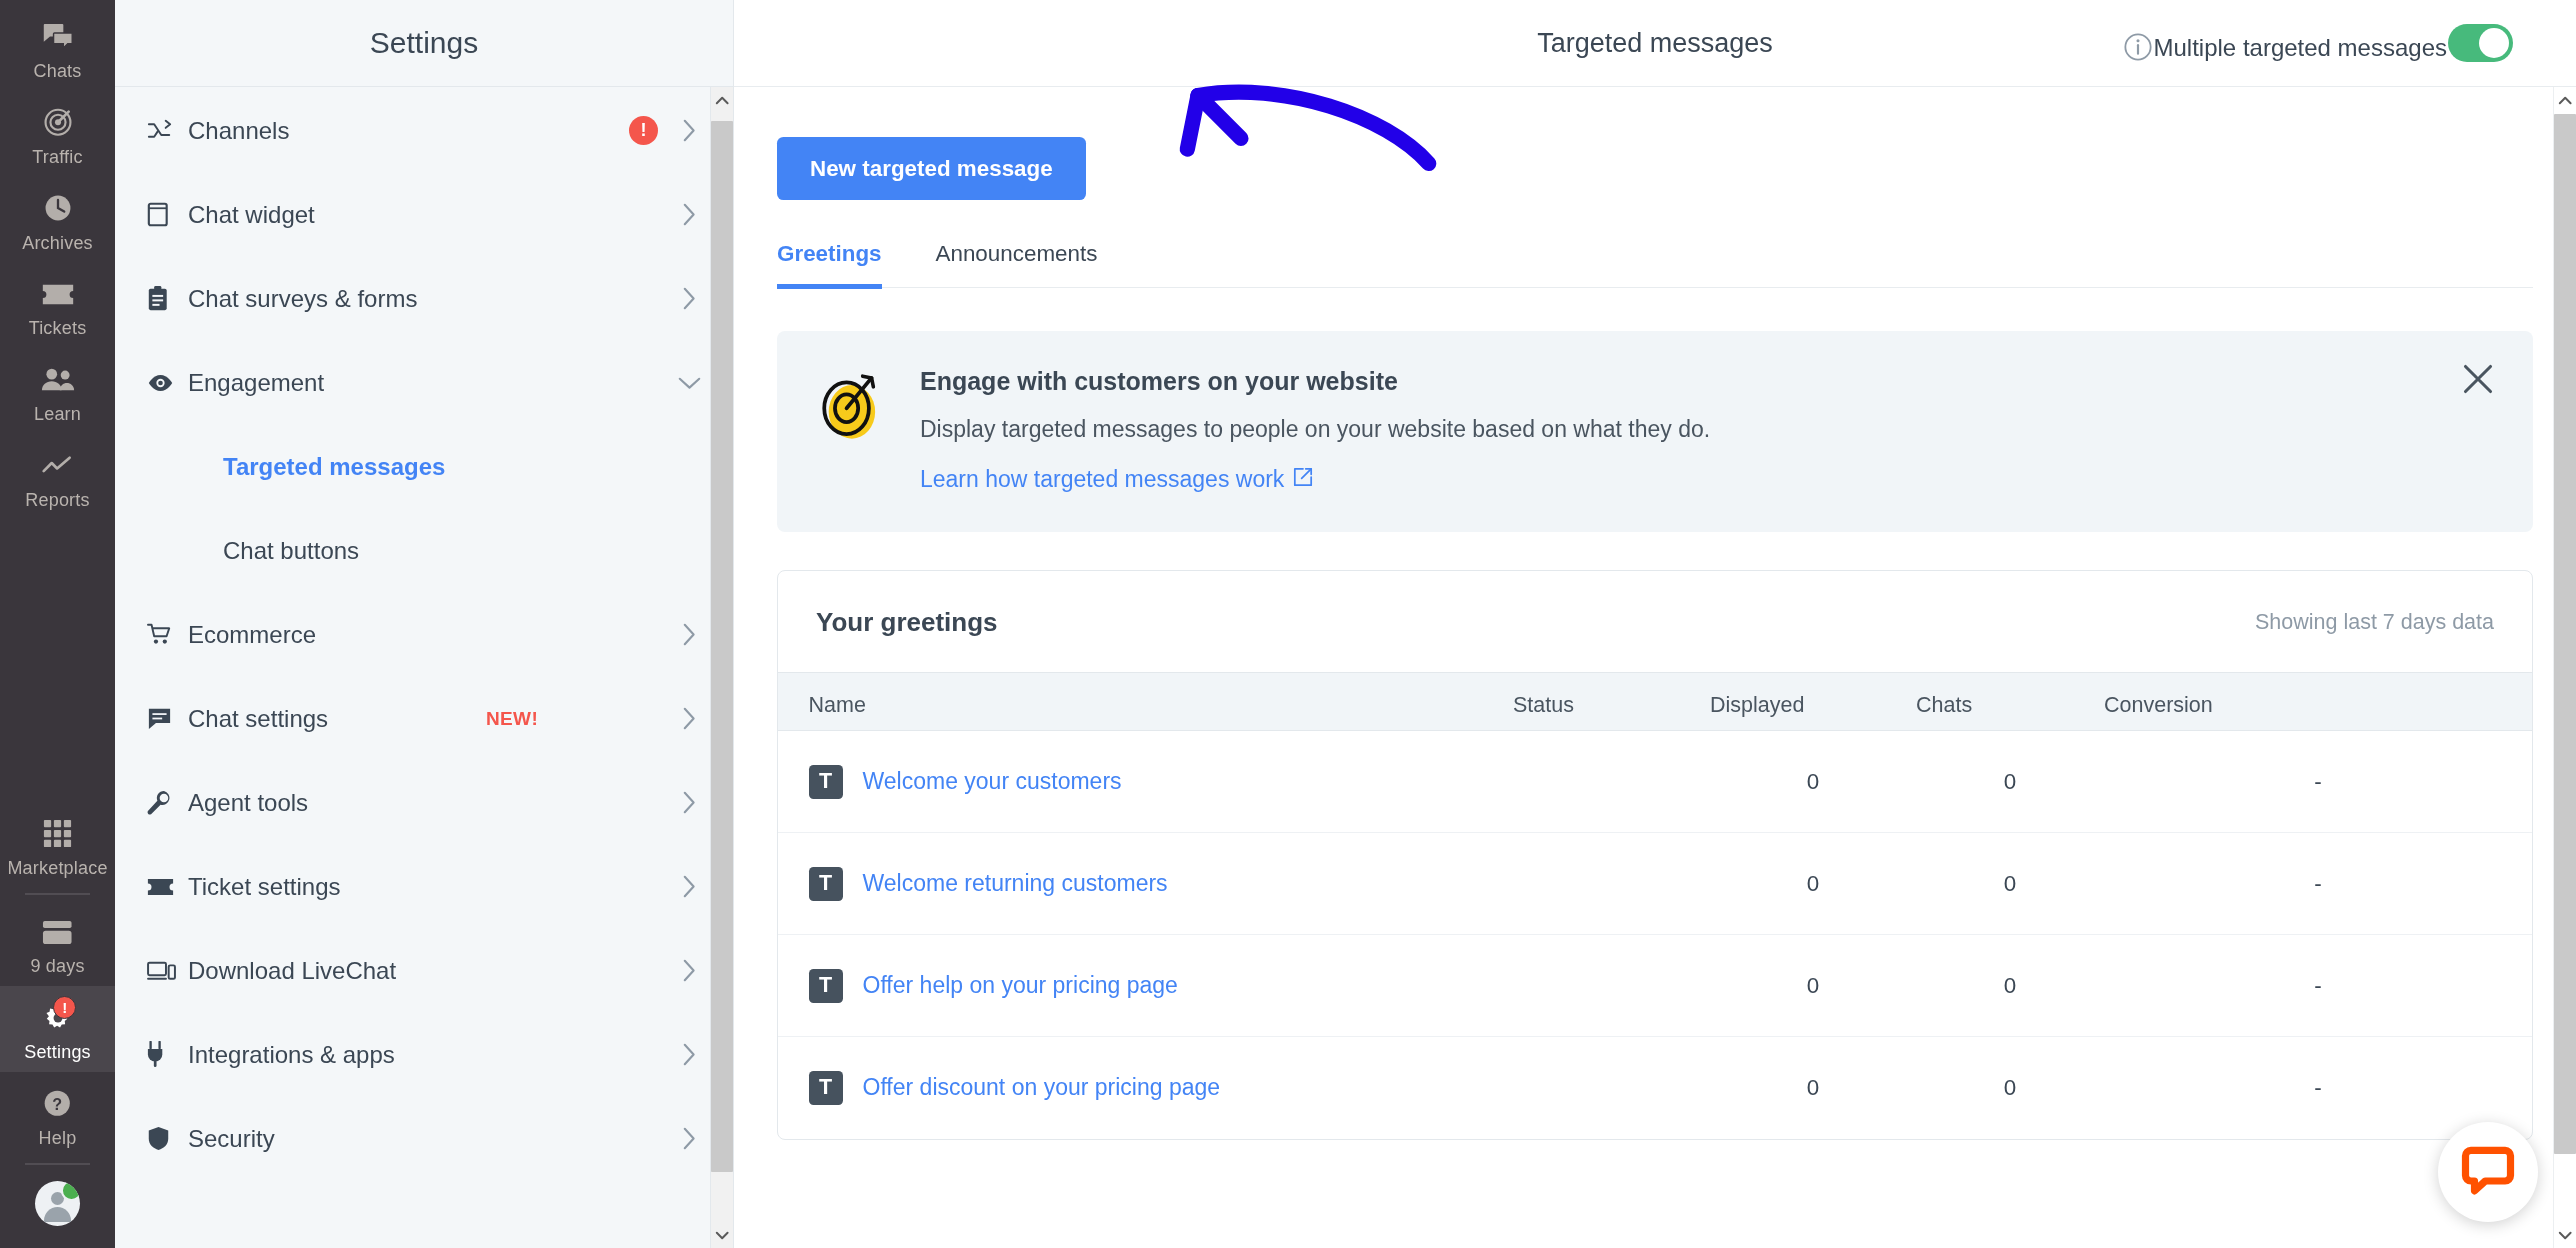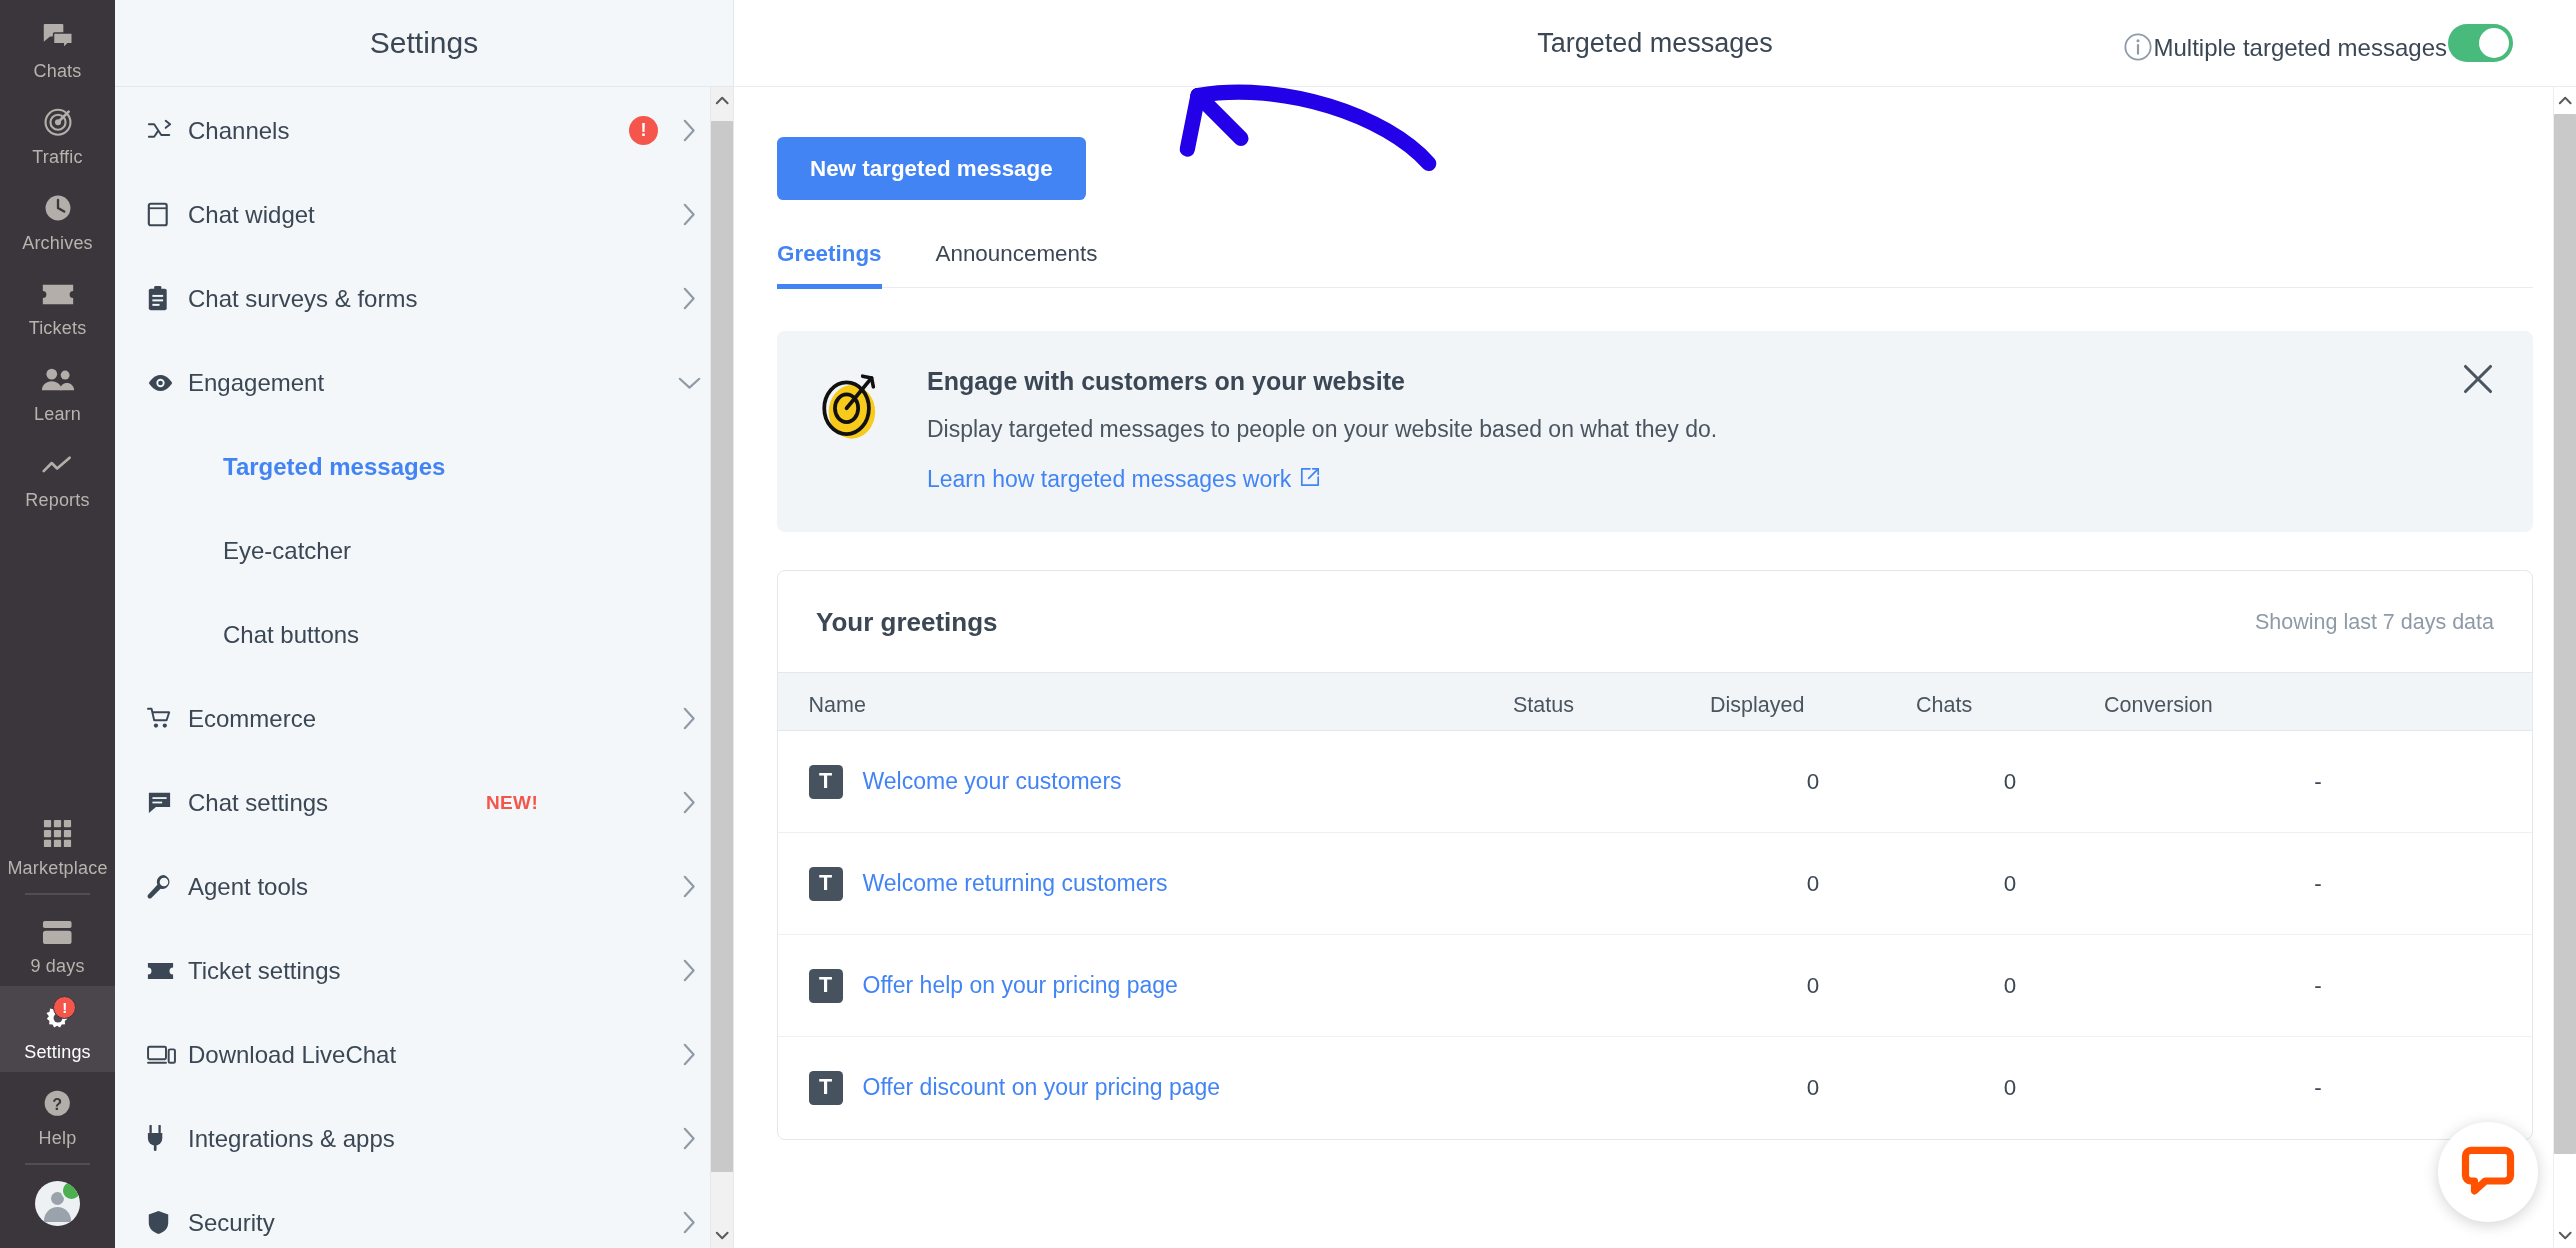--- a/index.html
+++ b/index.html
@@ -117,21 +117,21 @@
     padding: 0 0 20px 0; margin-right: 54px; font-size: 22.4px; color: #3b4754;
     cursor: pointer; position: relative; white-space: nowrap;
   }
   .tab.active { color: #4384f5; font-weight: bold; }
   .tab.active::after {
     content: ""; position: absolute; left: 0; right: 0; bottom: -1.8px; height: 4.5px; background: #4384f5;
   }
 
   .banner {
     margin-top: 43px; background: #f1f5f8; border-radius: 8px; padding: 36px 39px 39px 39px;
-    display: flex; gap: 32px; position: relative;
+    display: flex; gap: 25px; position: relative;
   }
   .banner-ico { width: 79px; flex: 0 0 79px; padding-top: 1.8px; }
   .banner-body { flex: 1 1 auto; }
   .banner-title { font-size: 25px; font-weight: bold; color: #3b4754; margin-bottom: 20px; }
   .banner-desc { font-size: 23px; color: #4a5560; margin-bottom: 23px; }
   .banner-link { font-size: 23px; color: #4384f5; cursor: pointer; display: inline-flex; align-items: center; gap: 9px; }
   .banner-close { position: absolute; top: 30.5px; right: 38px; width: 34px; height: 34px; color: #4a5560; cursor: pointer; }
 
   .card { margin-top: 38px; border: 0.9px solid #e3e8ec; border-radius: 8px; overflow: hidden; background: #fff; }
   .card-head { display: flex; align-items: center; padding: 36px 38px 34px 38px; }
@@ -376,23 +376,20 @@
         <span class="nav-label">Engagement</span>
         <span class="chev">
           <svg width="23" height="14.4" viewBox="0 0 26 16" fill="none" stroke="#8e9aa6" stroke-width="2.4" stroke-linecap="round" stroke-linejoin="round">
               <path d="M2 3l11 10L24 3"></path>
             </svg>
         </span>
       </div>
 
       <div class="sub-row active">
         <span class="sub-label">Targeted messages</span>
-      </div>
-      <div class="sub-row">
-        <span class="sub-label">Eye-catcher</span>
       </div>
       <div class="sub-row">
         <span class="sub-label">Chat buttons</span>
       </div>
 
       <div class="nav-row">
         <span class="nav-ico">
           <svg width="25" height="23" viewBox="0 0 28 26" fill="#3b4754">
             <path d="M1 2h4l3 13h14l3-9H7" stroke="#3b4754" stroke-width="2.2" fill="none" stroke-linecap="round" stroke-linejoin="round"></path>
             <circle cx="10" cy="21" r="2.4"></circle>

